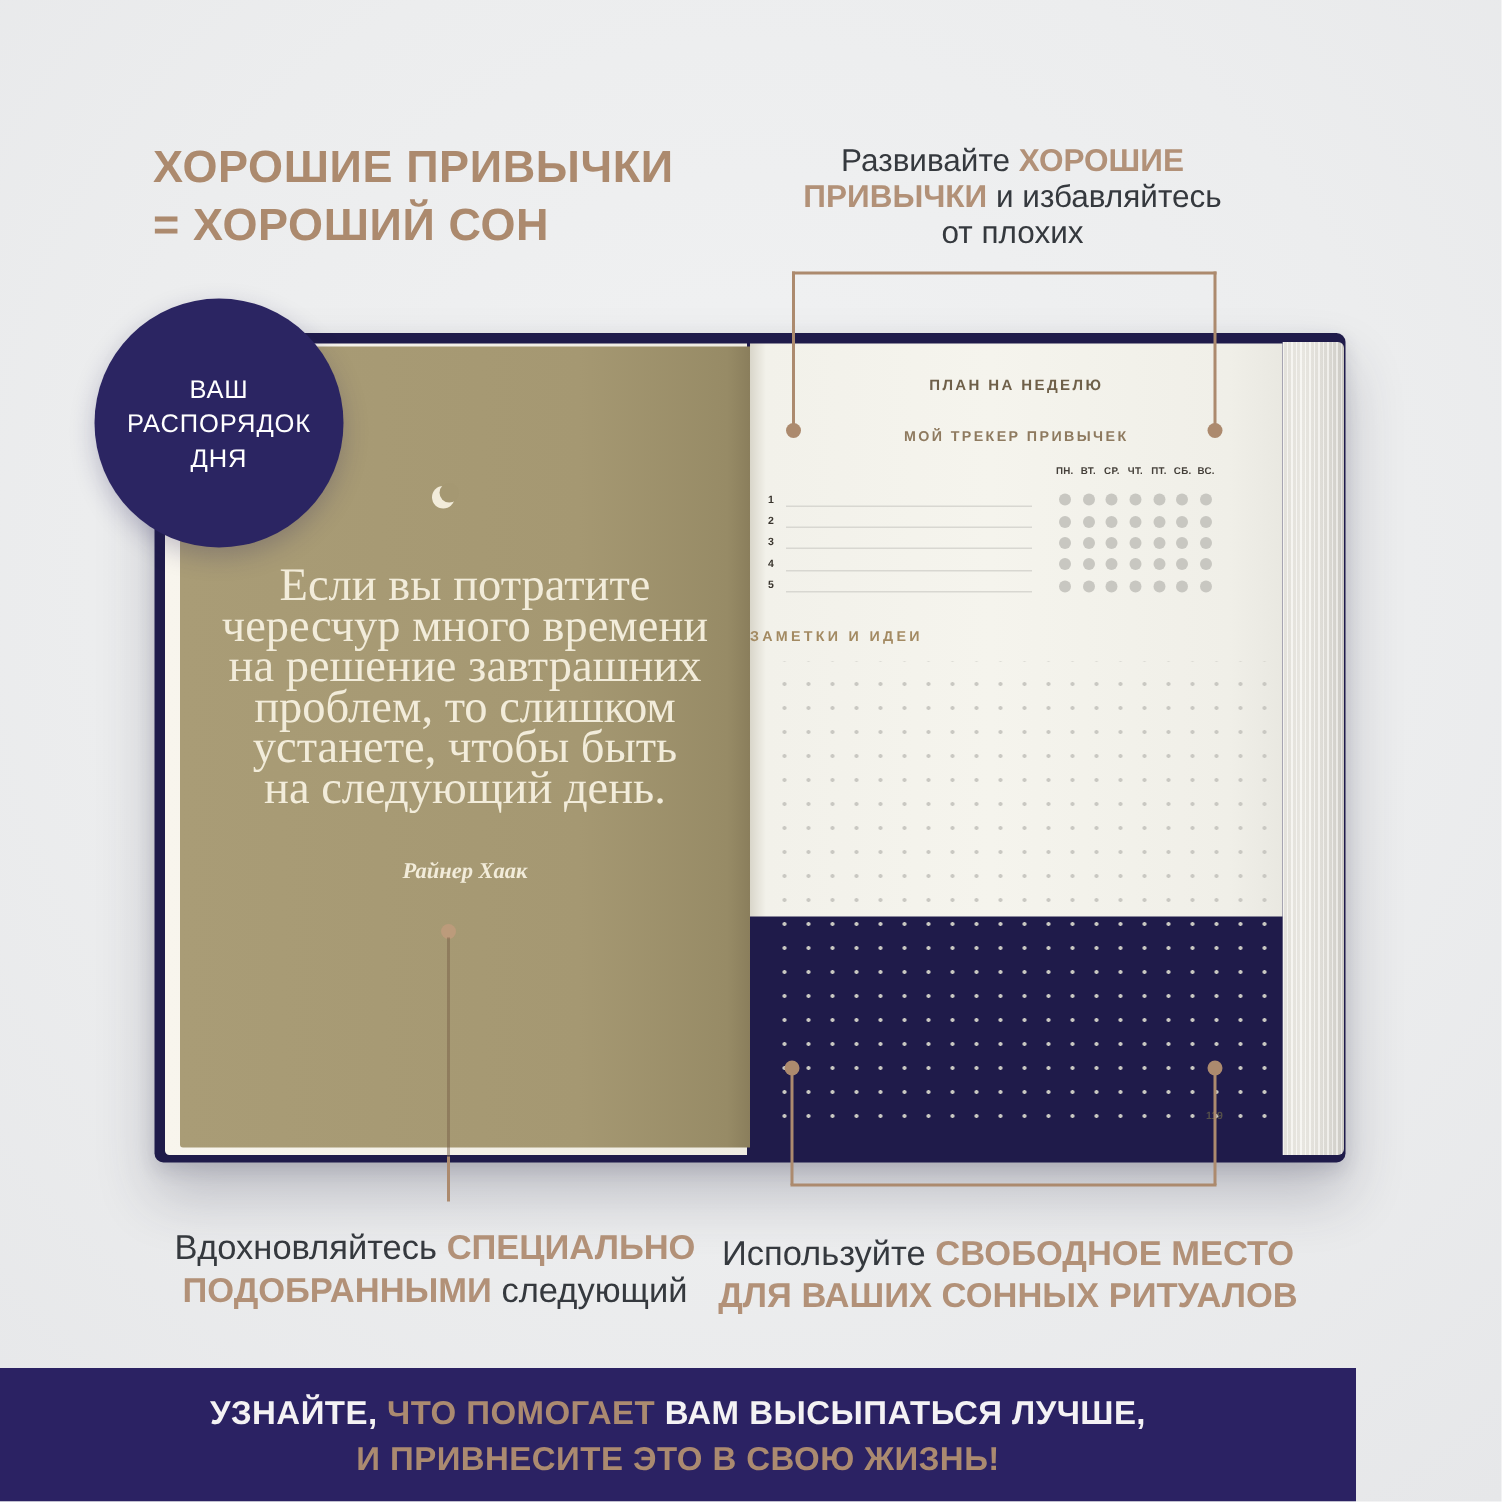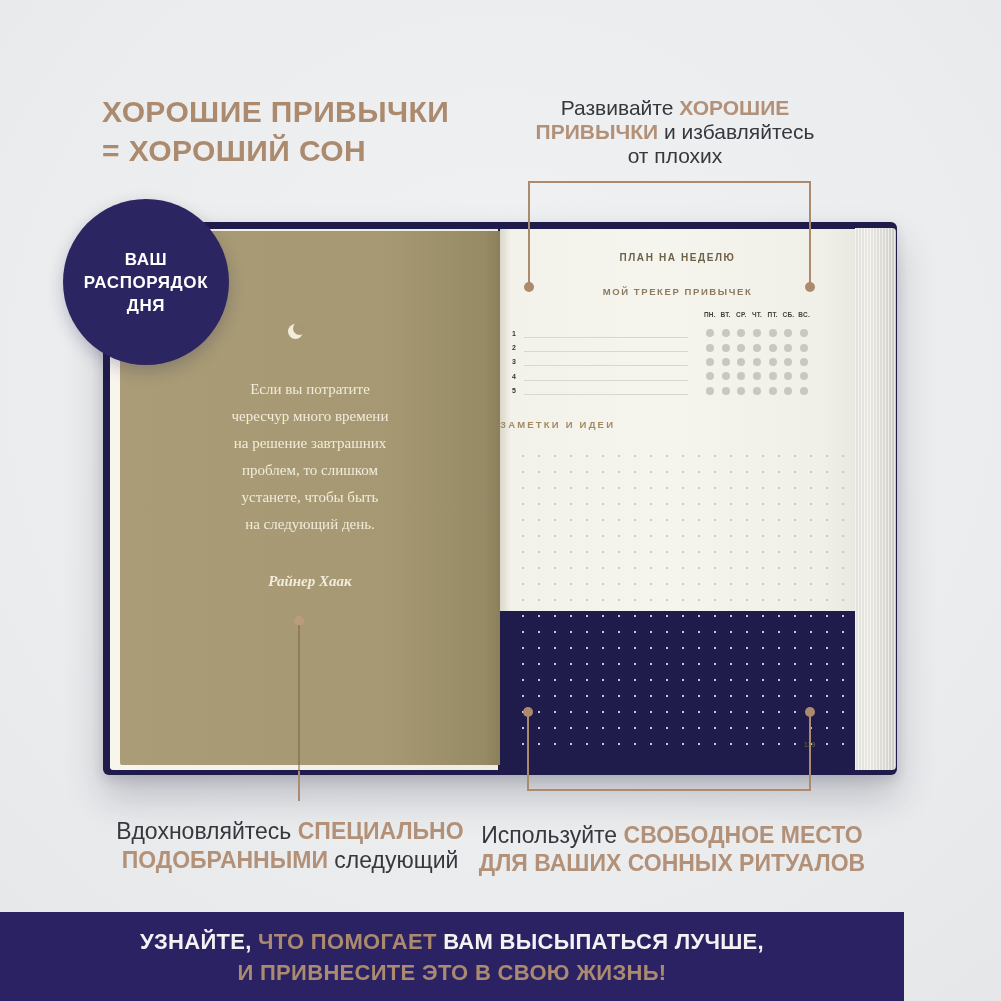--- a/index.html
+++ b/index.html
@@ -40,21 +40,21 @@
   .page-stack{position:absolute;left:752px;top:6px;width:41px;height:542px;border-radius:0 4px 4px 0;
     background:
       repeating-linear-gradient(to right,rgba(255,255,255,.45) 0 1px,rgba(60,60,60,.05) 1px 3px),
       linear-gradient(to right,#eceae3,#f1efe9 35%,#e0ded8 80%,#d3d1cb 100%);}
 
   
   .moon{position:absolute;left:168px;top:93px;width:15px;height:15px;}
   .moon .m-full{position:absolute;left:0;top:0;width:15px;height:15px;border-radius:50%;background:var(--quote);}
   .moon .m-cut{position:absolute;left:5px;top:-2px;width:13px;height:13px;border-radius:50%;background:var(--tan-page);}
   .quote{position:absolute;left:0;top:145px;width:100%;text-align:center;
-    font-family:"Liberation Serif",serif;font-size:15px;line-height:27px;color:var(--quote);}
+    font-family:"Liberation Serif",serif;font-size:31px;line-height:27px;color:var(--quote);}
   .attribution{position:absolute;left:0;top:342px;width:100%;text-align:center;
     font-family:"Liberation Serif",serif;font-style:italic;font-weight:700;font-size:15px;color:var(--quote);}
 
   
   .rp-title{position:absolute;left:0;top:23px;width:100%;text-align:center;
     font-size:10px;font-weight:700;letter-spacing:1.6px;color:#6f6049;}
   .rp-sub{position:absolute;left:0;top:57px;width:100%;text-align:center;
     font-size:9.5px;font-weight:700;letter-spacing:1.6px;color:#8e7a5f;}
   .tracker{position:absolute;left:12px;top:82px;width:300px;}
   .trk-head{display:grid;grid-template-columns:repeat(7,1fr);width:110px;margin-left:auto;height:10px;}
@@ -69,21 +69,21 @@
     font-size:9.5px;font-weight:700;letter-spacing:2.2px;color:#a38a62;}
   .dotgrid{position:absolute;left:10px;top:212px;width:335px;height:312px;
     background-image:radial-gradient(circle,var(--grid-dot) 1.1px,transparent 1.5px);
     background-size:16px 16px;background-position:5px 7px;}
   .pagenum{position:absolute;left:304px;top:512px;font-size:7px;font-weight:700;color:#55504a;}
 
   
   .badge{position:absolute;left:63px;top:199px;width:166px;height:166px;border-radius:50%;
     background:var(--navy);display:flex;align-items:center;justify-content:center;
     box-shadow:0 6px 16px rgba(40,37,90,.25);}
-  .badge-text{color:#ffffff;font-size:17px;font-weight:700;line-height:23px;text-align:center;letter-spacing:.6px;}
+  .badge-text{color:#ffffff;font-size:17px;font-weight:400;line-height:23px;text-align:center;letter-spacing:.6px;}
 
   
   .cline,.cdot{position:absolute;}
   .cline{background:var(--accent);}
   .cdot{width:10px;height:10px;border-radius:50%;background:var(--accent);}
   .ct-h{left:528px;top:181px;width:283px;height:2px;}
   .ct-v1{left:528px;top:181px;width:2px;height:102px;}
   .ct-v2{left:809px;top:181px;width:2px;height:102px;}
   .ct-d1{left:524px;top:282px;}
   .ct-d2{left:805px;top:282px;}

